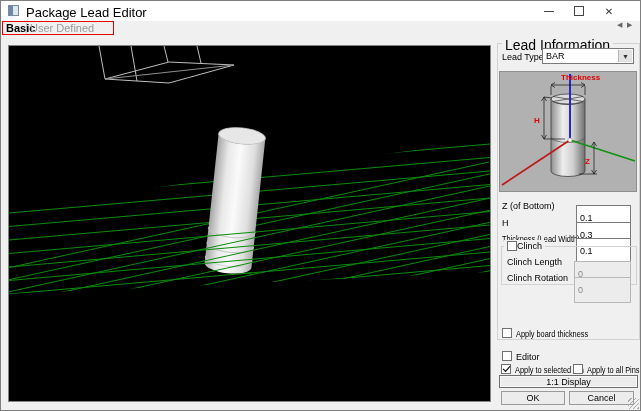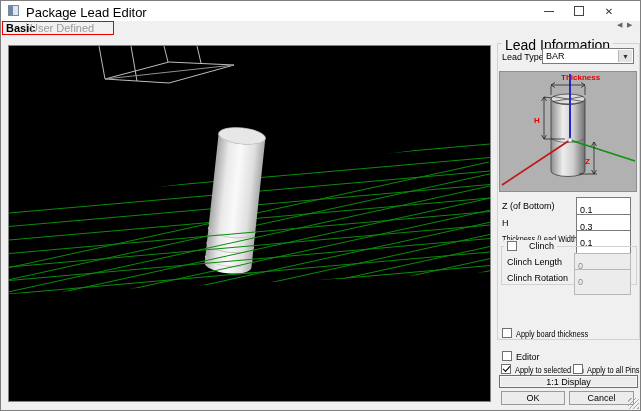--- a/index.html
+++ b/index.html
@@ -27,21 +27,21 @@
   #viewport{position:absolute;left:7px;top:44px;width:483px;height:357px;
             background:#000;border:1px solid #828282;box-sizing:border-box;}
   #viewport svg{display:block;width:481px;height:355px;}
   
   .grp{position:absolute;border:1px solid #d2d2d2;}
   .grplbl{position:absolute;background:#f0f0f0;padding:0 3px;font-size:14px;color:#000;white-space:nowrap;}
   .lbl{position:absolute;font-size:9px;color:#000;white-space:nowrap;}
   .squeeze{display:inline-block;transform:scaleX(.82);transform-origin:0 50%;}
   .inp{position:absolute;height:26px;background:#fff;border:1px solid #7a7a7a;
        font-family:"Liberation Sans",sans-serif;font-size:9px;color:#000;
-       padding:0 0 0 3px;box-sizing:border-box;}
+       padding:0 0 0 3px;box-sizing:border-box;margin-top:8px;}
   .inp:disabled{background:#ececec;color:#8a8a8a;border-color:#b8b8b8;}
   .cb{position:absolute;width:10px;height:10px;background:#fff;border:1px solid #707070;box-sizing:border-box;}
   .cb.checked::after{content:"";position:absolute;left:1px;top:1px;width:6px;height:3px;
        border-left:1.5px solid #000;border-bottom:1.5px solid #000;transform:rotate(-47deg);}
   .btn{position:absolute;background:#ececec;border:1px solid #9a9a9a;font-size:9px;color:#000;
        display:flex;align-items:center;justify-content:center;box-sizing:border-box;}
   #btn-display{border:1px solid #6e6e6e;box-shadow:inset 0 0 0 1px #f8f8f8;}
   #diagram{position:absolute;left:498px;top:70px;width:138px;height:118px;}
   #combo{position:absolute;left:541px;top:47px;width:92px;height:16px;background:#fff;
          border:1px solid #7a7a7a;box-sizing:border-box;font-size:9px;color:#000;
@@ -204,21 +204,21 @@
   </div>
 
   <div class="lbl" style="left:501px;top:200px">Z (of Bottom)</div>
   <input class="inp" style="left: 575px; top: 196px; width: 55px;" value="0.1">
   <div class="lbl" style="left:501px;top:217px">H</div>
   <input class="inp" style="left: 575px; top: 213px; width: 55px;" value="0.3">
   <div class="lbl" style="left:501px;top:233px"><span class="squeeze">Thickness (Lead Width)</span></div>
   <input class="inp" style="left: 575px; top: 229px; width: 55px;" value="0.1">
 
   <div class="grp" style="left:500px;top:245px;width:134px;height:37px"></div>
-  <div class="abs" style="left:503px;top:239px;background:#f0f0f0;height:12px;padding:0 3px;display:flex;align-items:center;gap:12px">
+  <div class="abs" style="left:503px;top:239px;background:#f0f0f0;height:12px;padding:0 3px;display:flex;align-items:center;gap:0">
     <div class="cb" style="position:static"></div>
     <span class="lbl" style="position:static">Clinch</span>
   </div>
   <div class="lbl" style="left:506px;top:256px">Clinch Length</div>
   <input class="inp" style="left: 573px; top: 252px; width: 57px;" disabled="" value="0">
   <div class="lbl" style="left:506px;top:272px">Clinch Rotation</div>
   <input class="inp" style="left: 573px; top: 268px; width: 57px;" disabled="" value="0">
 
   <div class="cb" style="left:501px;top:327px"></div>
   <div class="lbl" style="left:515px;top:328px"><span class="squeeze">Apply board thickness</span></div>

